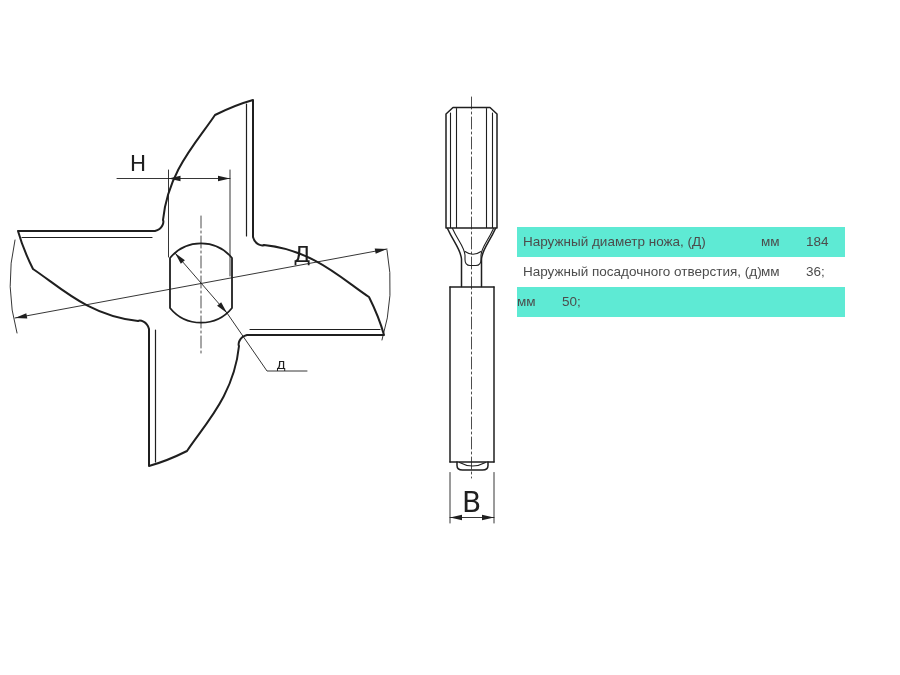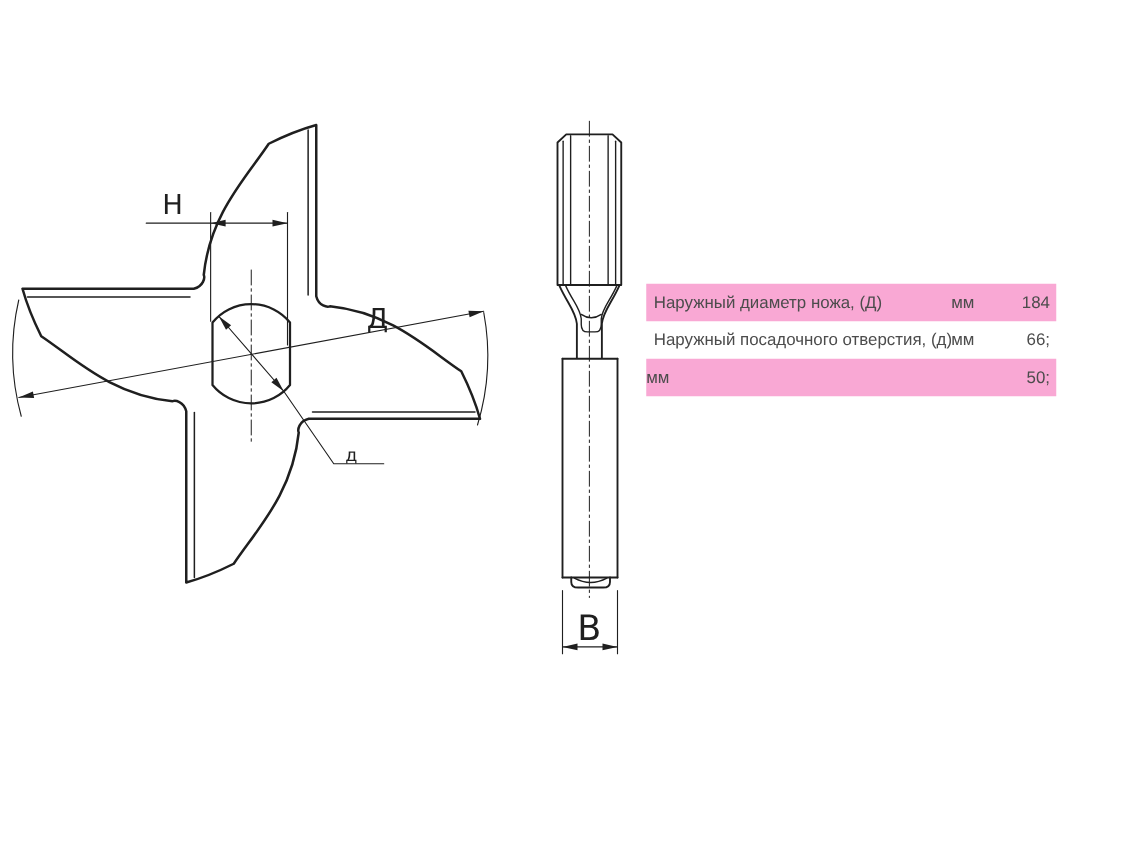--- a/index.html
+++ b/index.html
@@ -13,24 +13,24 @@
     fill:#1f1f1f;
   }
   .lbl-big{font-size:22px;}
   .lbl-huge{font-size:28px;}
   .lbl-small{font-size:14px;}
   .spec-table{
     position:absolute;left:517px;top:227px;width:328px;
     font-size:13.5px;color:#4c4c4c;
   }
   .spec-row{display:flex;height:30px;line-height:30px;}
-  .spec-row.alt{background:#f9a8d4;}
+  .spec-row.alt{background:#5eead4;}
   .cell-name{flex:0 0 238px;padding-left:6px;white-space:nowrap;overflow:hidden;}
   .cell-unit{flex:0 0 45px;white-space:nowrap;}
-  .cell-value{flex:1;text-align:right;padding-right:5px;white-space:nowrap;}
+  .cell-value{flex:1;text-align:left;padding-right:5px;white-space:nowrap;}
 </style>
 </head>
 <body>
 
 <svg width="900" height="675" viewBox="0 0 900 675">
   <defs>
     <marker id="arr" markerUnits="userSpaceOnUse" markerWidth="14" markerHeight="9" refX="13" refY="4.5" orient="auto-start-reverse">
       <path d="M13,4.5 L1,1.8 L1,7.2 Z" fill="#1f1f1f"></path>
     </marker>
   </defs>
@@ -104,19 +104,19 @@
 
 <div class="spec-table">
   <div class="spec-row alt">
     <div class="cell-name">Наружный диаметр ножа, (Д)</div>
     <div class="cell-unit">мм</div>
     <div class="cell-value">184</div>
   </div>
   <div class="spec-row">
     <div class="cell-name">Наружный посадочного отверстия, (д)</div>
     <div class="cell-unit">мм</div>
-    <div class="cell-value">66;</div>
+    <div class="cell-value">36;</div>
   </div>
   <div class="spec-row alt">
     <div class="cell-unit">мм</div>
     <div class="cell-value">50;</div>
   </div>
 </div>
 
 </body></html>

